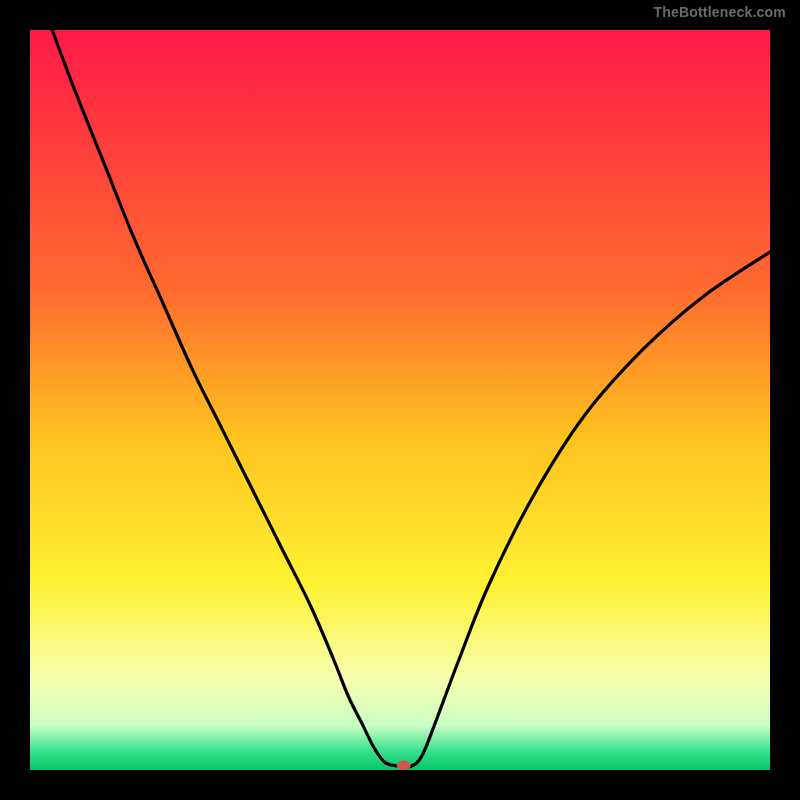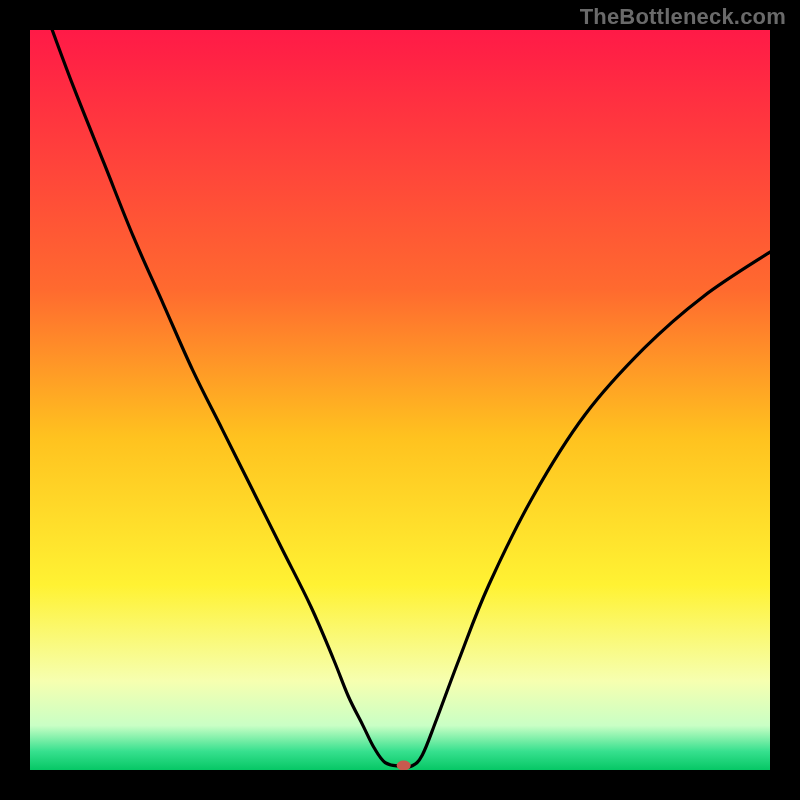--- a/index.html
+++ b/index.html
@@ -15,21 +15,21 @@
     position: relative;
     width: 800px;
     height: 800px;
     background: #000000;
   }
   .watermark {
     position: absolute;
     top: 4px;
     right: 14px;
     color: #6a6a6a;
-    font-size: 22px;
+    font-size: 14px;
     font-weight: 600;
     letter-spacing: 0.2px;
     user-select: none;
   }
   svg {
     display: block;
   }
 </style>
 </head>
 <body>

